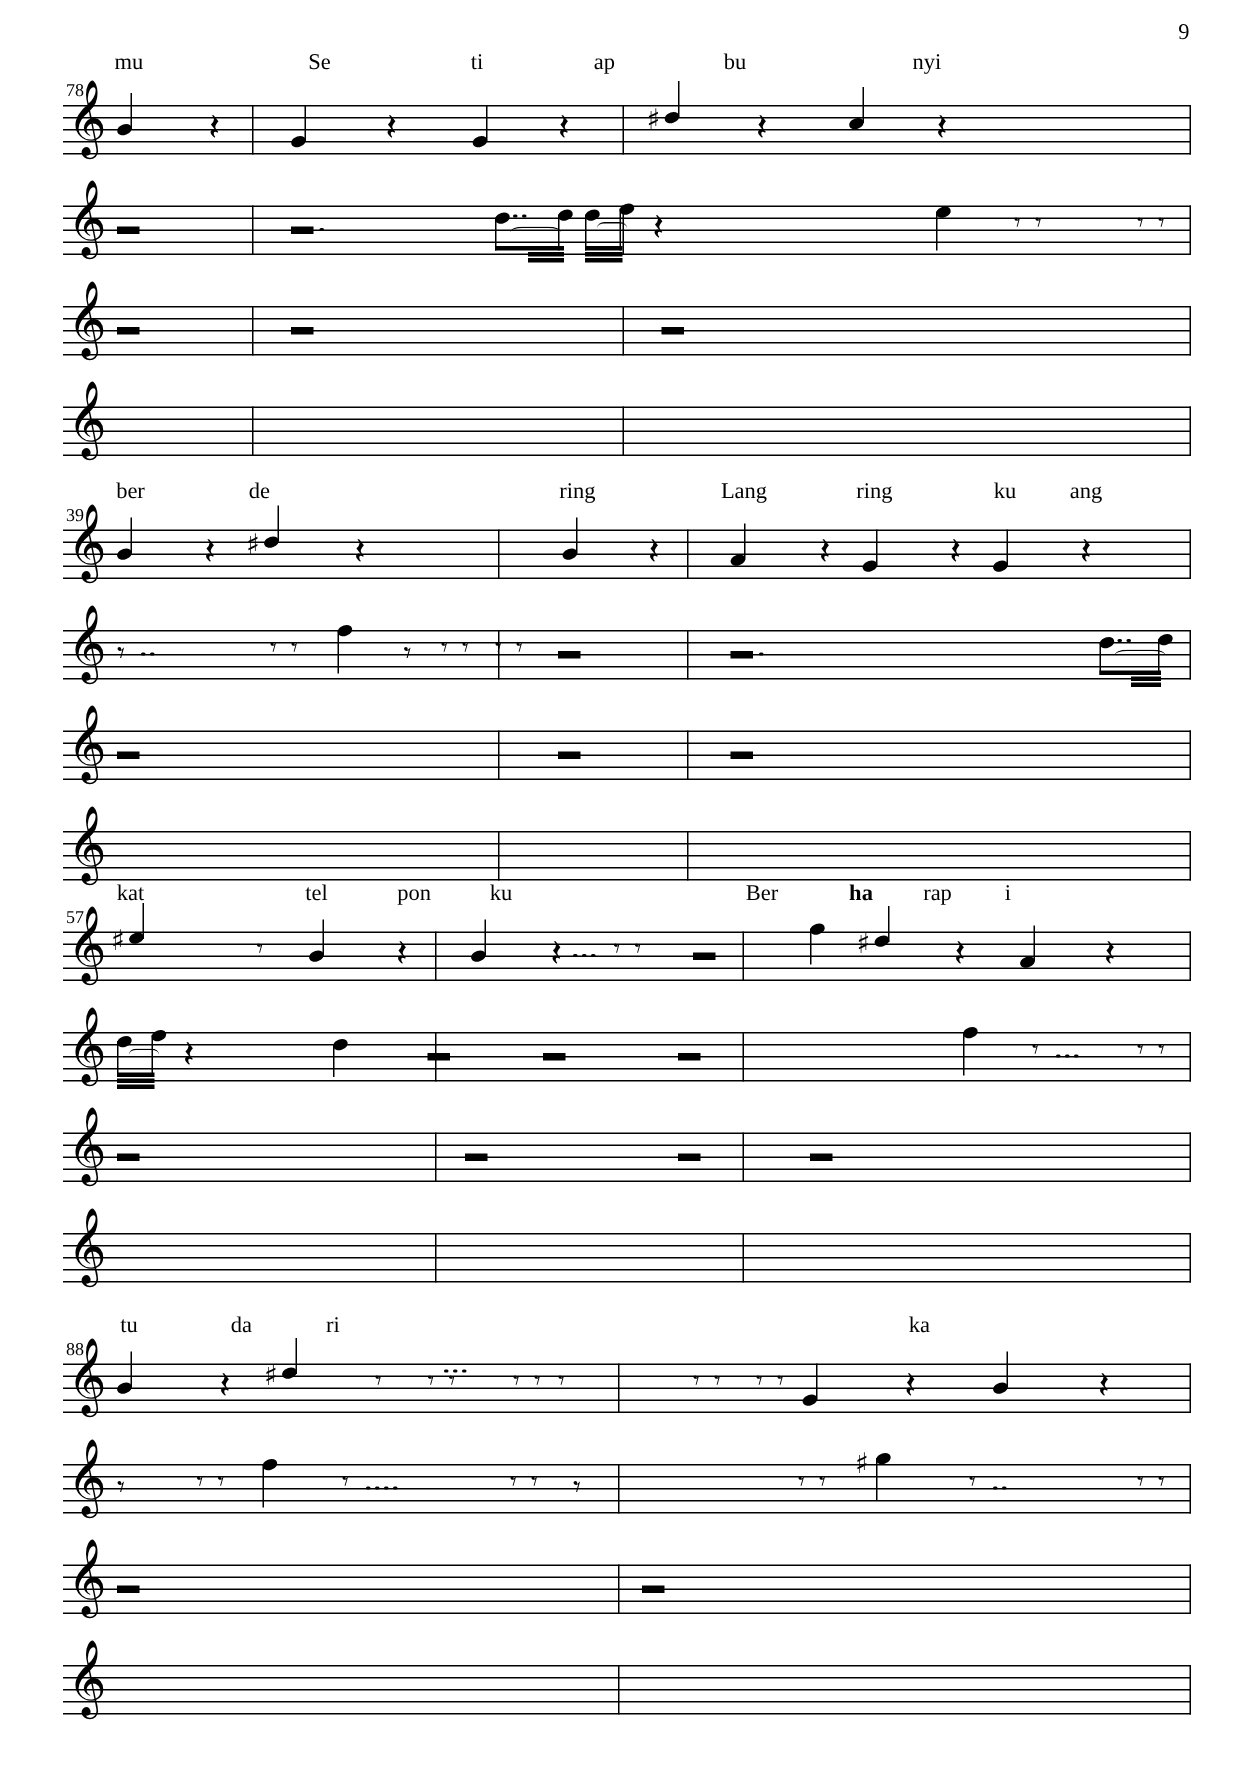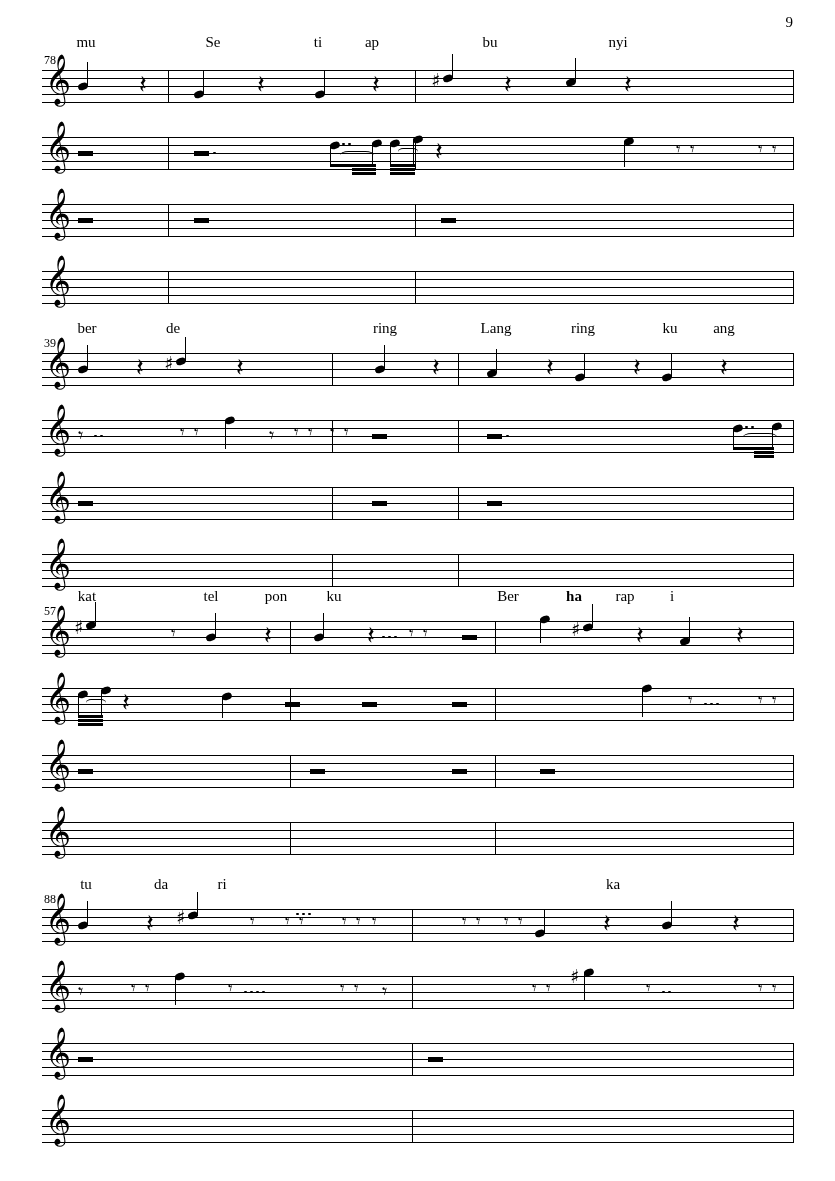--- a/index.html
+++ b/index.html
@@ -100,21 +100,21 @@
 <div class="page">
 
   <div class="page-num">9</div>
 
   <div class="system" style="top:34px;">
 
     <div class="lyric-row">
       <div class="lyric" style="left:86px;">mu</div>
       <div class="lyric" style="left:213px;">Se</div>
       <div class="lyric" style="left:318px;">ti</div>
-      <div class="lyric" style="left:372px;text-align:right;">ap</div>
+      <div class="lyric" style="left:403px;text-align:right;">ap</div>
       <div class="lyric" style="left:490px;">bu</div>
       <div class="lyric" style="left:618px;text-align:center;">nyi</div>
     </div>
 
     <div class="staff" style="top:36px;">
       <div class="ln"></div>
       <div class="ln"></div>
       <div class="ln"></div>
       <div class="ln"></div>
       <div class="ln"></div>

